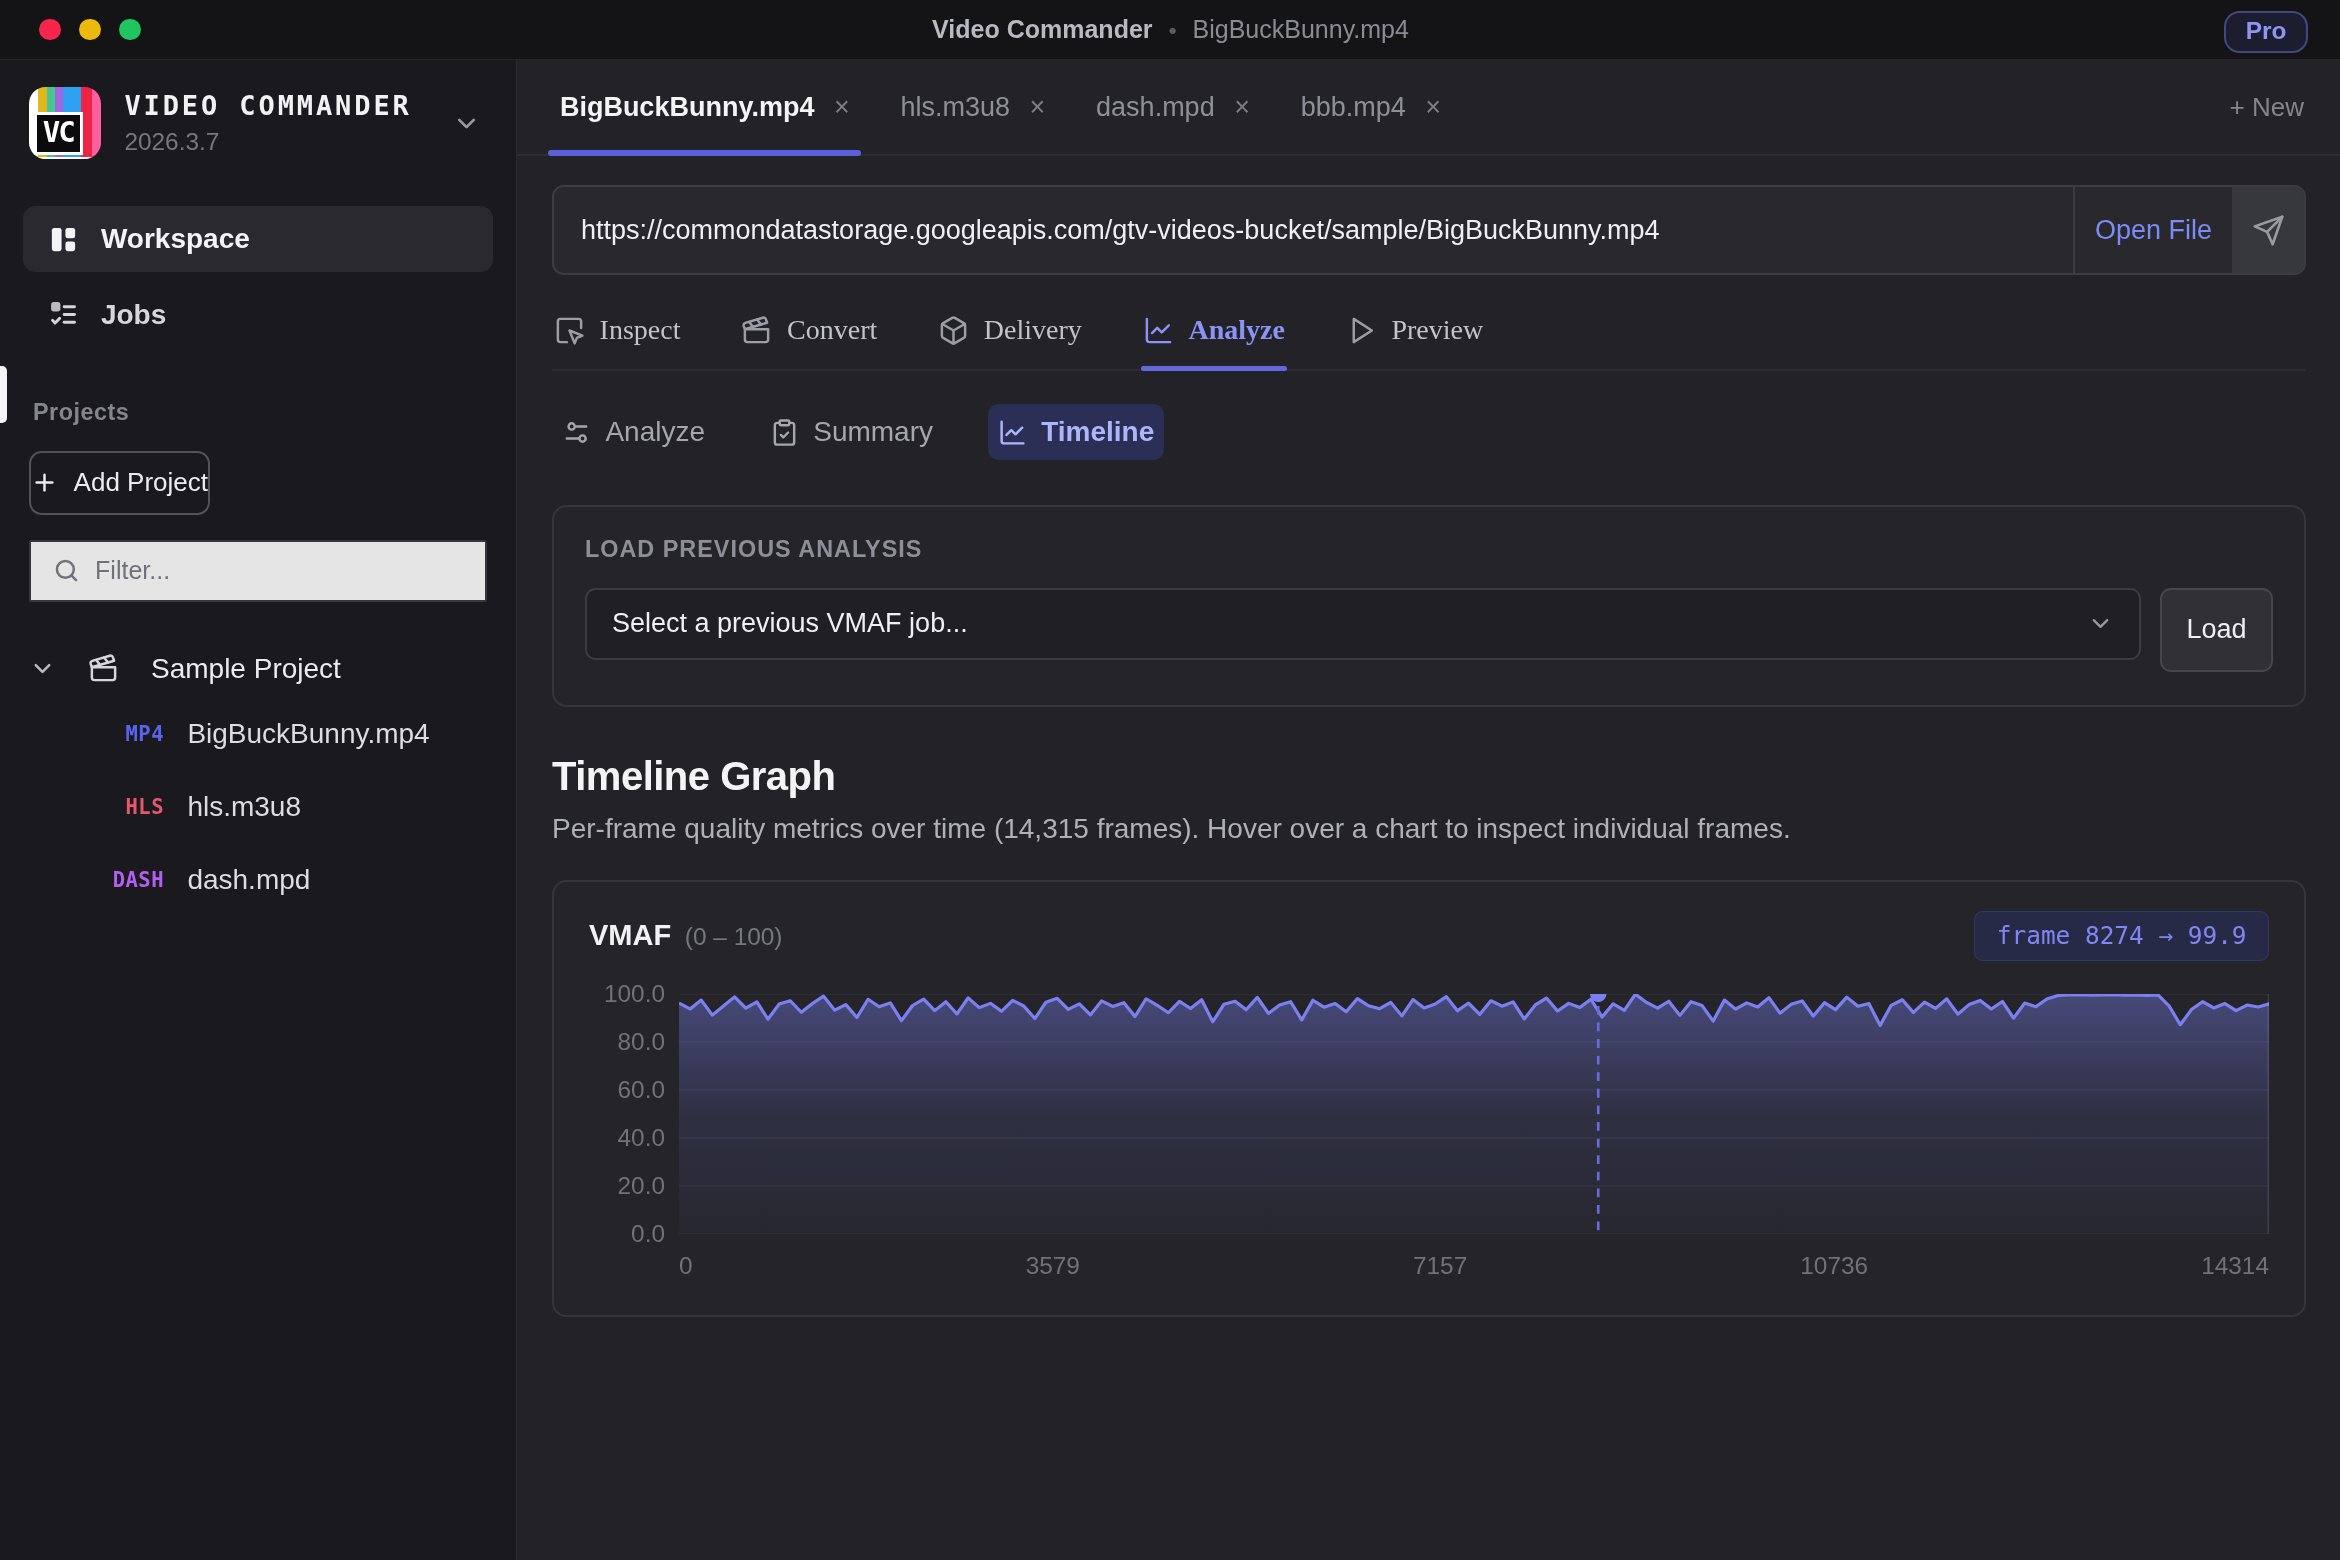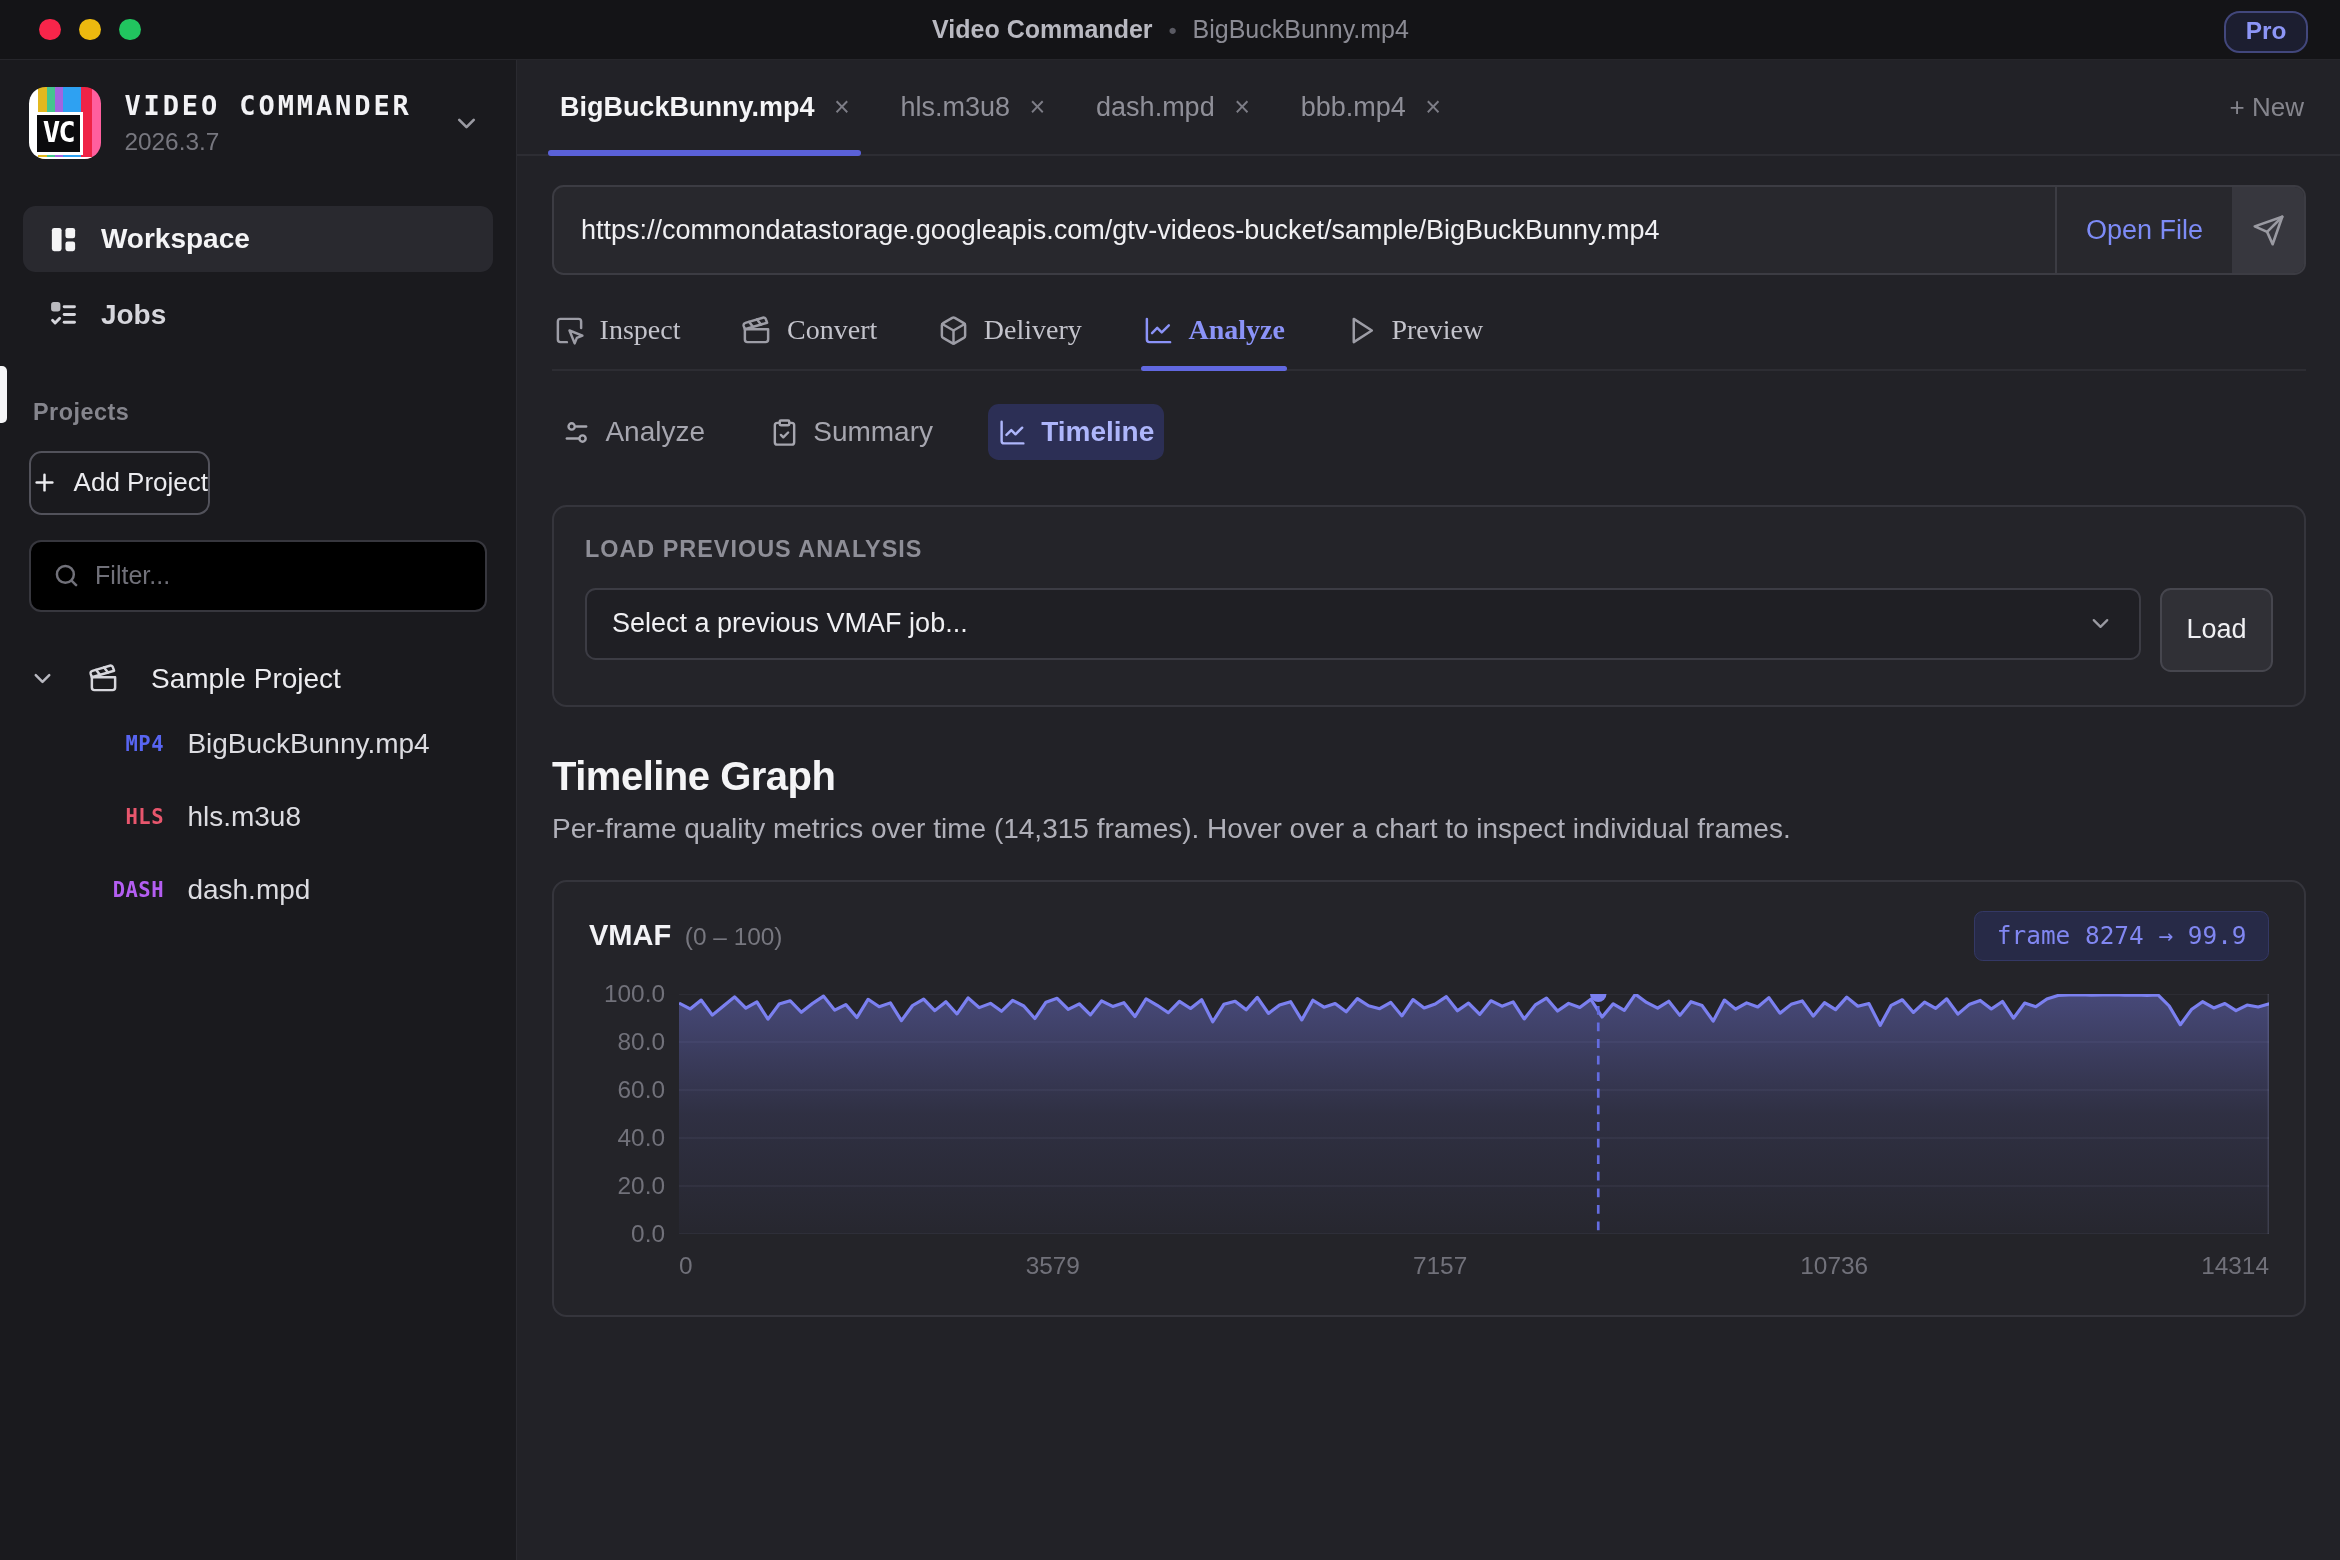--- a/index.html
+++ b/index.html
@@ -73,21 +73,21 @@
     background:#f5f5f7; border-radius:0 4.9px 4.9px 0;
   }
 
   .projects-label { margin:51px 33px 0; font-size:23.4px; font-weight:600; color:#85858d; letter-spacing:0.5px; }
   .add-project {
     margin:25px 29px 0; height:64px; border:2px solid #52525b; border-radius:12.7px;
     display:flex; align-items:center; justify-content:center; gap:15.6px;
     font-size:26px; font-weight:500; color:#ececf0; background:transparent;
   }
   .filter-box {
-    margin:25px 29px 0; height:72px; background:#000000; border:2px solid #37373e; border-radius:12px;
+    margin:25px 29px 0; height:62px; background:#e5e5e5; border:2px solid #37373e; border-radius:2px;
     display:flex; align-items:center; gap:15.6px; padding:0 21.5px;
   }
   .filter-box .ph { font-size:25px; color:#71717a; }
 
   .tree { margin-top:51px; padding:0 29px; }
   .tree-project { display:flex; align-items:center; gap:32px; font-size:28px; color:#ececf0; font-weight:500; }
   .tree-files { margin-top:33px; display:flex; flex-direction:column; gap:41px; }
   .tree-file { display:flex; align-items:center; gap:23.4px; padding-left:45px; }
   .file-badge {
     width:90px; text-align:right; font-family:"DejaVu Sans Mono", monospace;
@@ -109,21 +109,21 @@
   .tab.active::after {
     content:""; position:absolute; left:-5.9px; right:-5.9px; bottom:-2px; height:5.9px;
     background:#5a61d8; border-radius:2.9px;
   }
   .tab-new { margin-left:auto; display:flex; align-items:center; font-size:26px; color:#85858d; }
 
   .main-body { padding:29px 35px 0; }
 
   .url-row { display:flex; height:90px; border:2px solid #3c3c43; border-radius:11.7px; overflow:hidden; background:#28282d; }
   .url-input { flex:1; display:flex; align-items:center; padding:0 27px; font-size:27px; color:#f0f0f3; white-space:nowrap; overflow:hidden; }
-  .open-file { display:flex; align-items:center; padding:0 29px; font-size:27px; font-weight:500; color:#7d8bf6; border-left:2px solid #3c3c43; }
+  .open-file { display:flex; align-items:center; padding:0 20px; font-size:27px; font-weight:500; color:#7d8bf6; border-left:2px solid #3c3c43; }
   .send-btn { width:72px; background:#37373e; display:flex; align-items:center; justify-content:center; color:#9a9aa2; }
 
   .main-tabs { display:flex; gap:57px; margin-top:21.5px; border-bottom:2px solid #2d2d33; padding-bottom:0; }
   .main-tab { display:flex; align-items:center; gap:14.6px; font-size:28px; color:#c3c3cb; padding:17.6px 2px 23.4px; position:relative;font-family:Liberation Serif, serif; }
   .main-tab .mt-icon { color:#9d9da6; }
   .main-tab.active { color:#8b93f8; font-weight:600; }
   .main-tab.active .mt-icon { color:#8b93f8; }
   .main-tab.active::after { content:""; position:absolute; left:0; right:0; bottom:-2px; height:5.9px; background:#6168e0; border-radius:2.9px; }
 
   .sub-tabs { display:flex; gap:45px; margin-top:33px; align-items:center; }

